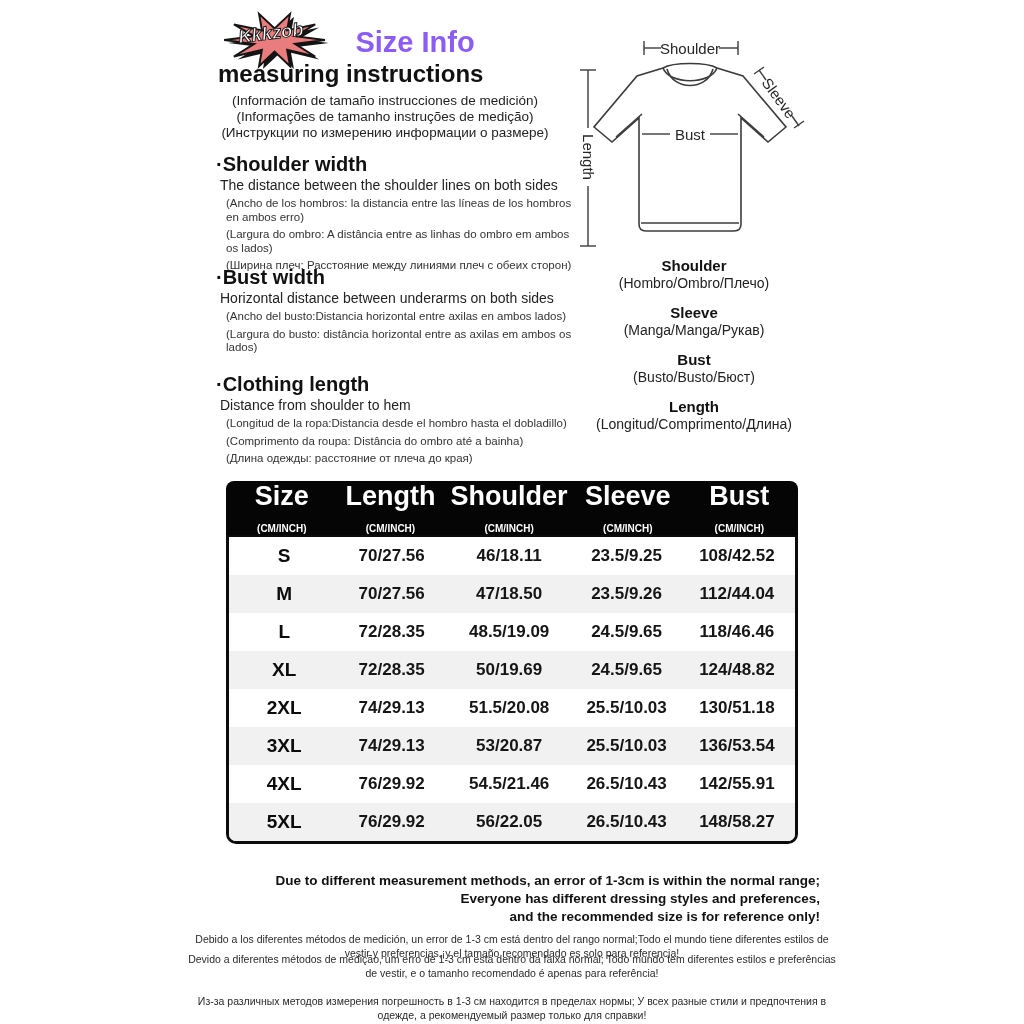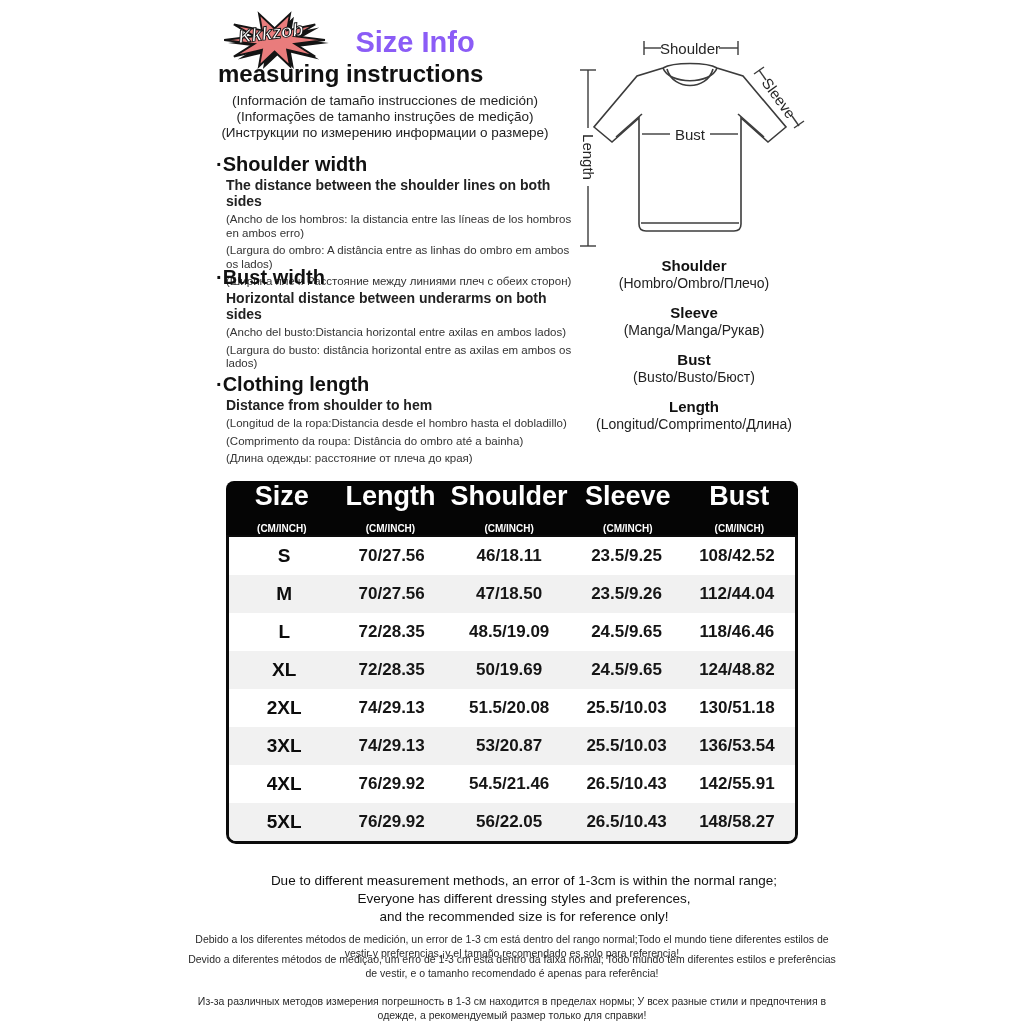--- a/index.html
+++ b/index.html
@@ -11,21 +11,21 @@
   .logo { position:absolute; left:220px; top:10px; width:112px; height:62px; }
   .page-title { position:absolute; left:330px; top:26px; width:170px; text-align:center;
                 font-size:29px; font-weight:bold; color:#8b5cf6; }
   .subtitle { position:absolute; left:218px; top:60px; font-size:24px; font-weight:bold; color:#111; }
   .subtitle-trans { position:absolute; left:200px; top:93px; width:370px; text-align:center;
                     font-size:13.5px; line-height:1.17; color:#222; }
 
   
   .msection { position:absolute; left:216px; width:356px; }
   .msection .sec-title { font-size:20px; font-weight:bold; color:#111; }
-  .msection .sec-desc  { font-size:14px; color:#222; margin-left:10px; margin-top:1px;font-weight:bold; }
+  .msection .sec-desc  { font-size:14px; color:#222; margin-left:4px; margin-top:1px; }
   .msection .sec-tr    { font-size:11.5px; color:#333; line-height:1.18; margin:4px 0 0 10px; }
   #sec-0 { top:153px; } #sec-1 { top:266px; } #sec-2 { top:373px; }
 
   
   .diagram { position:absolute; left:566px; top:16px; width:244px; height:236px; }
 
   
   .legend { position:absolute; left:576px; top:257px; width:236px; text-align:center; }
   .legend .entry { margin-bottom:13px; }
   .legend .term { font-size:15px; font-weight:bold; color:#111; }
@@ -41,22 +41,22 @@
   .thead .hsub  { font-size:10px; font-weight:bold; margin-top:13px; }
   .tbody { border:3px solid #0b0b0b; border-top:2px solid #0b0b0b;
            border-radius:0 0 10px 10px; overflow:hidden; background:#fff; }
   .trow { display:grid; grid-template-columns:19.5% 18.5% 23% 18.5% 20.5%;
           height:38px; align-items:center; text-align:center; }
   .trow:nth-child(even) { background:#f1f1f1; }
   .trow .c-size { font-size:19px; font-weight:bold; color:#0c0c0c; }
   .trow .c-val  { font-size:17px; font-weight:bold; color:#151515; }
 
   
-  .foot-en { position:absolute; left:204px; top:872px; width:640px; text-align:center;
-             font-size:13.5px; font-weight:normal; line-height:1.32; color:#111; }
+  .foot-en { position:absolute; left:180px; top:872px; width:640px; text-align:right;
+             font-size:13.5px; font-weight:bold; line-height:1.32; color:#111; }
   .foot-sm { position:absolute; left:182px; width:660px; text-align:center;
              font-size:10.5px; line-height:1.35; color:#2a2a2a; }
   #foot-es { top:932px; } #foot-pt { top:952px;text-align:center; } #foot-ru { top:994px; }
 </style>
 </head>
 <body>
 
 <div class="sheet">
 
   <svg class="logo" viewBox="0 0 115 64">

